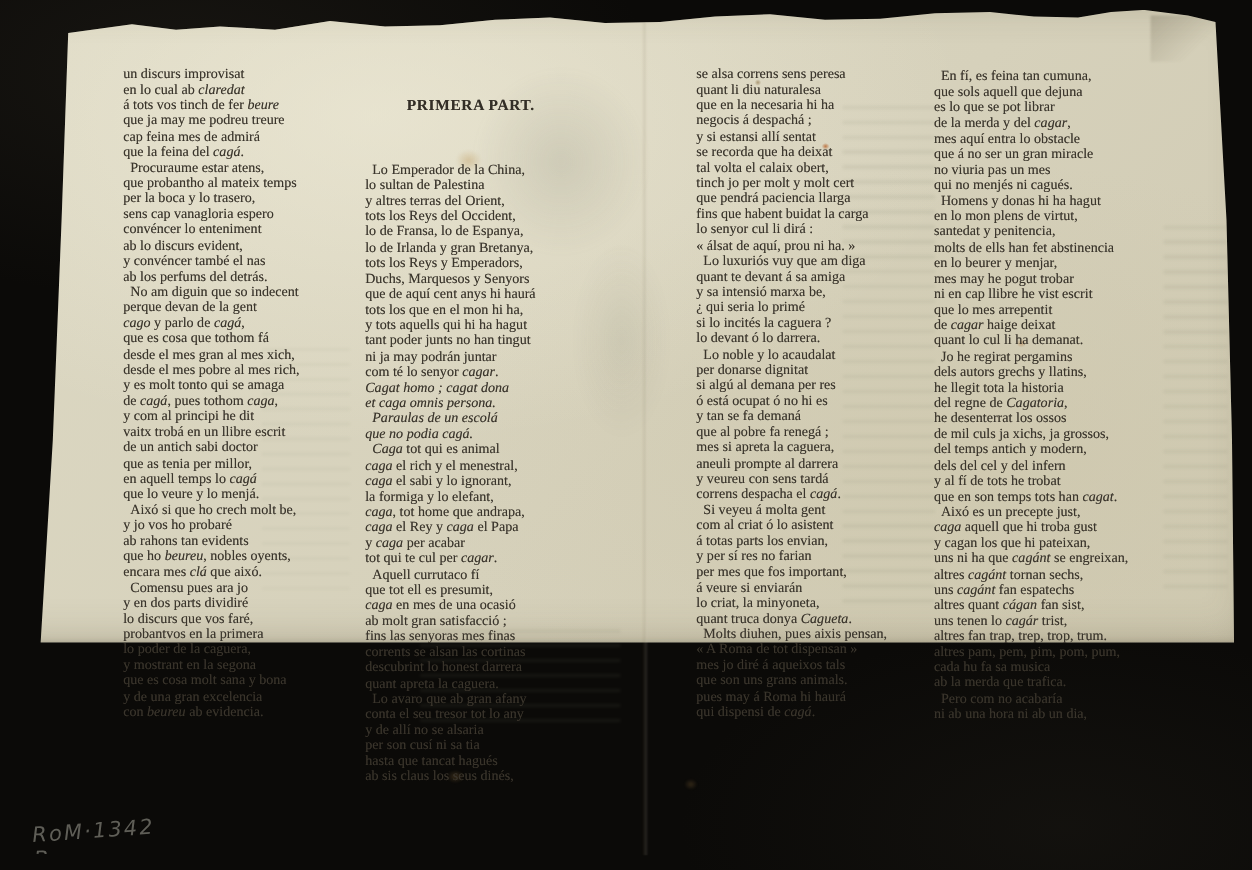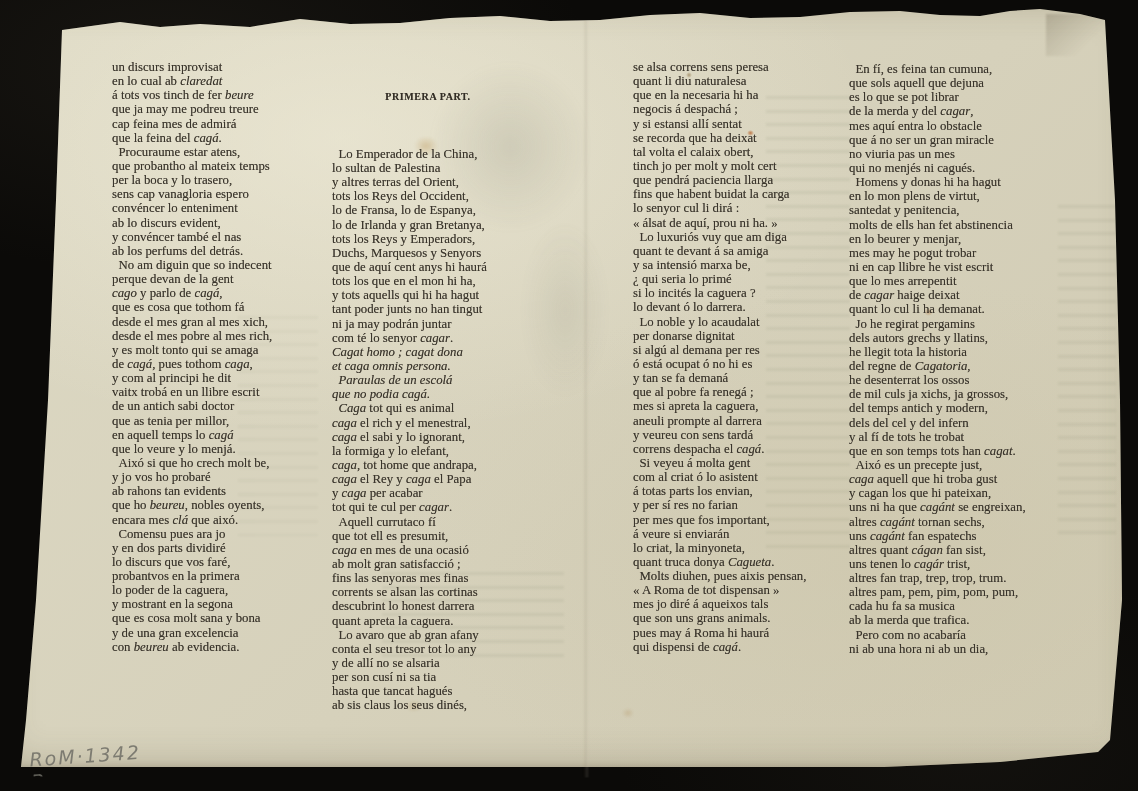--- a/index.html
+++ b/index.html
@@ -11,21 +11,21 @@
   html,body{margin:0;padding:0;}
   body{
     width:1138px;height:791px;overflow:hidden;position:relative;
     background:
       radial-gradient(600px 300px at 15% 8%, rgba(60,55,45,0.25), transparent 70%),
       radial-gradient(500px 260px at 85% 95%, rgba(50,46,38,0.2), transparent 70%),
       var(--background);
     font-family:"Liberation Serif","DejaVu Serif",serif;
   }
   .paper{
-    position:absolute;left:0;top:0;width:1138px;height:767px;
+    position:absolute;left:0;top:0;width:1138px;height:584px;
     clip-path:polygon(
       62px 30px,120px 22px,160px 27px,200px 24px,250px 27px,300px 19px,350px 24px,
       400px 23px,450px 18px,500px 16px,550px 21px,600px 20px,650px 15px,700px 13px,
       750px 18px,800px 17px,850px 12px,900px 11px,940px 15px,980px 16px,1010px 11px,
       1040px 9px,1080px 14px,1105px 20px,
       1115px 200px,1120px 400px,1122px 600px,1110px 740px,1098px 752px,
       1000px 762px,700px 775px,350px 783px,20px 776px,
       26px 720px,36px 600px,48px 400px,56px 200px);
     background:
       radial-gradient(900px 500px at 30% 18%, rgba(248,244,226,0.45), transparent 60%),
@@ -37,21 +37,21 @@
   }
   .col{
     position:absolute;color:var(--ink);
     font-size:12.8px;line-height:14.15px;
     white-space:pre-wrap;
     text-shadow:0 0 0.4px rgba(58,53,44,0.55);
   }
   .line{height:14.15px;}
   .part-header{
     height:28.3px;width:192px;text-align:center;
-    font-weight:bold;font-size:10px;letter-spacing:0.6px;color:#332e26;
+    font-weight:bold;font-size:14px;letter-spacing:0.6px;color:#332e26;
   }
   .handwriting{
     position:absolute;left:30px;top:744px;width:130px;
     color:var(--pencil);font-family:"DejaVu Sans",sans-serif;
     font-size:19px;font-style:italic;letter-spacing:2px;
     transform:rotate(-4deg);opacity:0.85;
   }
   .crease{
     position:absolute;left:584px;top:10px;width:4px;height:768px;
     background:linear-gradient(to right, rgba(110,100,75,0), rgba(110,100,75,0.16), rgba(250,248,235,0.18));

